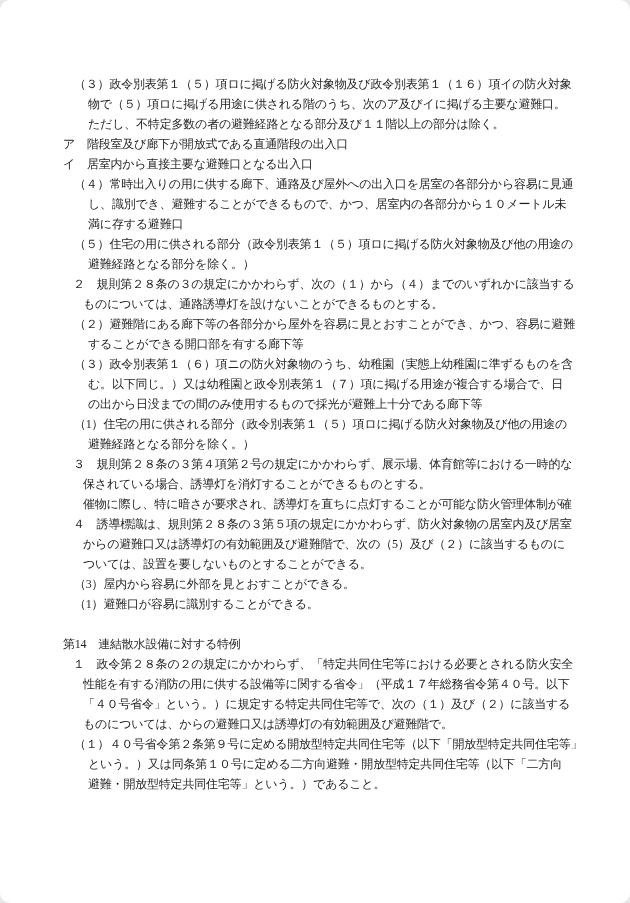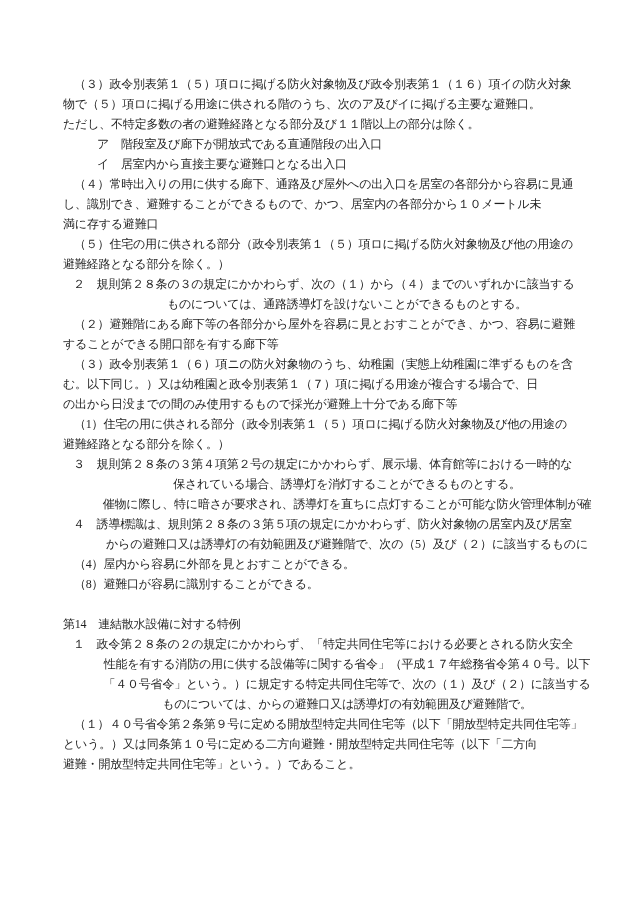--- a/index.html
+++ b/index.html
@@ -7,43 +7,44 @@
     padding: 0;
     background: #e8e8e8;
   }
   .page {
     position: relative;
     width: 630px;
     height: 903px;
     margin: 0 auto;
     background: #ffffff;
     overflow: hidden;
+    border-radius: 10px;
   }
   .textblock {
     position: absolute;
     left: 63px;
     top: 74px;
     width: 548px;
     font-family: "Liberation Serif", "DejaVu Serif", serif;
     font-size: 12px;
     line-height: 20px;
     color: #1f1f1f;
     letter-spacing: -0.2px;
   }
   .line {
     white-space: nowrap;
     height: 20px;
   }
   
   .line.h0  { margin-left: 0; }     
   .line.l1  { margin-left: 10px; }  
-  .line.l1c { margin-left: 20px; text-align: center; }  
+  .line.l1c { margin-left: 20px; }  
   .line.p1  { margin-left: 11px; }  
-  .line.p1c { }  
-  .line.a   { margin-left: 34px; }  
+  .line.p1c { margin-left: 25px; }  
+  .line.a   { }  
   .line.blank { }
 </style>
 </head>
 <body>
 
 <div class="page">
   <div class="textblock">
       <div class="line p1">（３）政令別表第１（５）項ロに掲げる防火対象物及び政令別表第１（１６）項イの防火対象</div>
       <div class="line p1c">物で（５）項ロに掲げる用途に供される階のうち、次のア及びイに掲げる主要な避難口。</div>
       <div class="line p1c">ただし、不特定多数の者の避難経路となる部分及び１１階以上の部分は除く。</div>
@@ -61,22 +62,23 @@
       <div class="line p1">（３）政令別表第１（６）項ニの防火対象物のうち、幼稚園（実態上幼稚園に準ずるものを含</div>
       <div class="line p1c">む。以下同じ。）又は幼稚園と政令別表第１（７）項に掲げる用途が複合する場合で、日</div>
       <div class="line p1c">の出から日没までの間のみ使用するもので採光が避難上十分である廊下等</div>
       <div class="line p1">（1）住宅の用に供される部分（政令別表第１（５）項ロに掲げる防火対象物及び他の用途の</div>
       <div class="line p1c">避難経路となる部分を除く。）</div>
       <div class="line l1">３　規則第２８条の３第４項第２号の規定にかかわらず、展示場、体育館等における一時的な</div>
       <div class="line l1c">保されている場合、誘導灯を消灯することができるものとする。</div>
       <div class="line l1c">催物に際し、特に暗さが要求され、誘導灯を直ちに点灯することが可能な防火管理体制が確</div>
       <div class="line l1">４　誘導標識は、規則第２８条の３第５項の規定にかかわらず、防火対象物の居室内及び居室</div>
       <div class="line l1c">からの避難口又は誘導灯の有効範囲及び避難階で、次の（5）及び（２）に該当するものに</div>
-      <div class="line p1">（4）屋内から容易に外部を見とおすことができる。</div>
-      <div class="line p1">（8）避難口が容易に識別することができる。</div>
+      <div class="line l1c">ついては、設置を要しないものとすることができる。</div>
+      <div class="line p1">（3）屋内から容易に外部を見とおすことができる。</div>
+      <div class="line p1">（1）避難口が容易に識別することができる。</div>
       <div class="line blank">&nbsp;</div>
       <div class="line h0">第14　連結散水設備に対する特例</div>
       <div class="line l1">１　政令第２８条の２の規定にかかわらず、「特定共同住宅等における必要とされる防火安全</div>
       <div class="line l1c">性能を有する消防の用に供する設備等に関する省令」（平成１７年総務省令第４０号。以下</div>
       <div class="line l1c">「４０号省令」という。）に規定する特定共同住宅等で、次の（１）及び（２）に該当する</div>
       <div class="line l1c">ものについては、からの避難口又は誘導灯の有効範囲及び避難階で。</div>
       <div class="line p1">（１）４０号省令第２条第９号に定める開放型特定共同住宅等（以下「開放型特定共同住宅等」</div>
       <div class="line p1c">という。）又は同条第１０号に定める二方向避難・開放型特定共同住宅等（以下「二方向</div>
       <div class="line p1c">避難・開放型特定共同住宅等」という。）であること。</div>
     </div>

